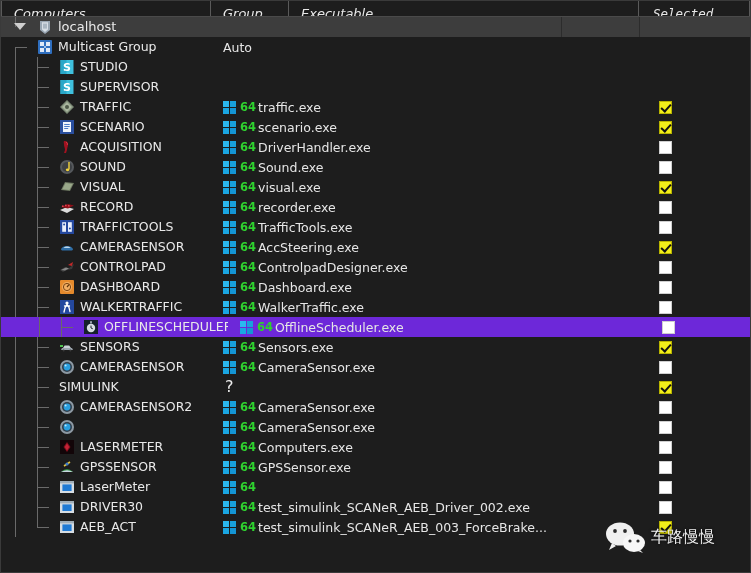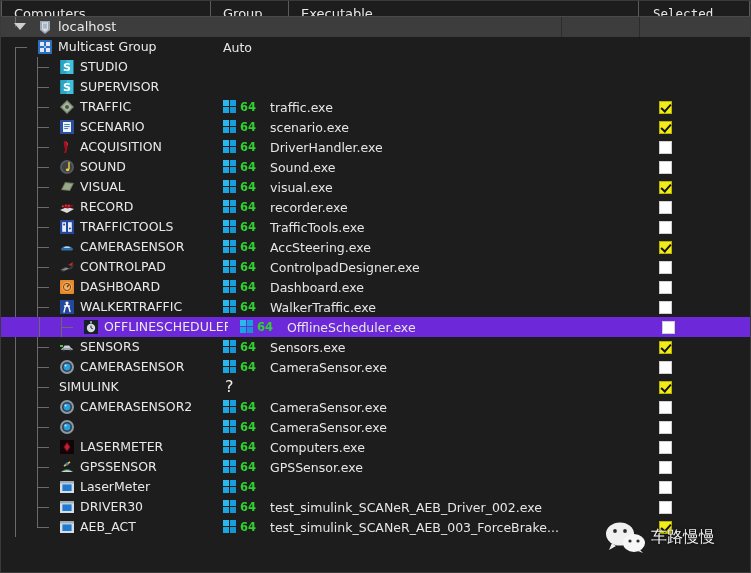--- a/index.html
+++ b/index.html
@@ -15,20 +15,21 @@
     background: #1d1d1d;
     border: 1px solid #3a3a3a;
   }
 
   
   .header {
     display: flex;
     height: 16px;
     background: #0f766e;
     border-bottom: 1px solid #4a4a4a;
+    font-style: italic;
   }
   .hcell {
     background: #1d1d1d;
     border: 1px solid #5a5a5a;
     border-left: none;
     border-top: none;
     border-bottom: none;
     color: #e8e8e8;
     font-size: 13px;
     line-height: 25px;
@@ -126,21 +127,21 @@
   .ico {
     width: 16px; height: 16px;
     flex: 0 0 16px;
     margin-right: 5px;
     position: relative;
     border-radius: 1px;
   }
   .ico svg { display: block; }
 
   
-  .winbox { display: flex; align-items: flex-start; flex: 0 0 auto; margin-right: 14px; }
+  .winbox { display: flex; align-items: center; flex: 0 0 auto; margin-right: 2px; }
   .win {
     width: 13px; height: 13px;
     display: grid;
     grid-template-columns: 6px 6px;
     grid-template-rows: 6px 6px;
     gap: 1px;
     margin-right: 4px;
   }
   .win i { display: block; background: #1ba9e0; }
   .win i:nth-child(1) { background: #2bb8ef; }

